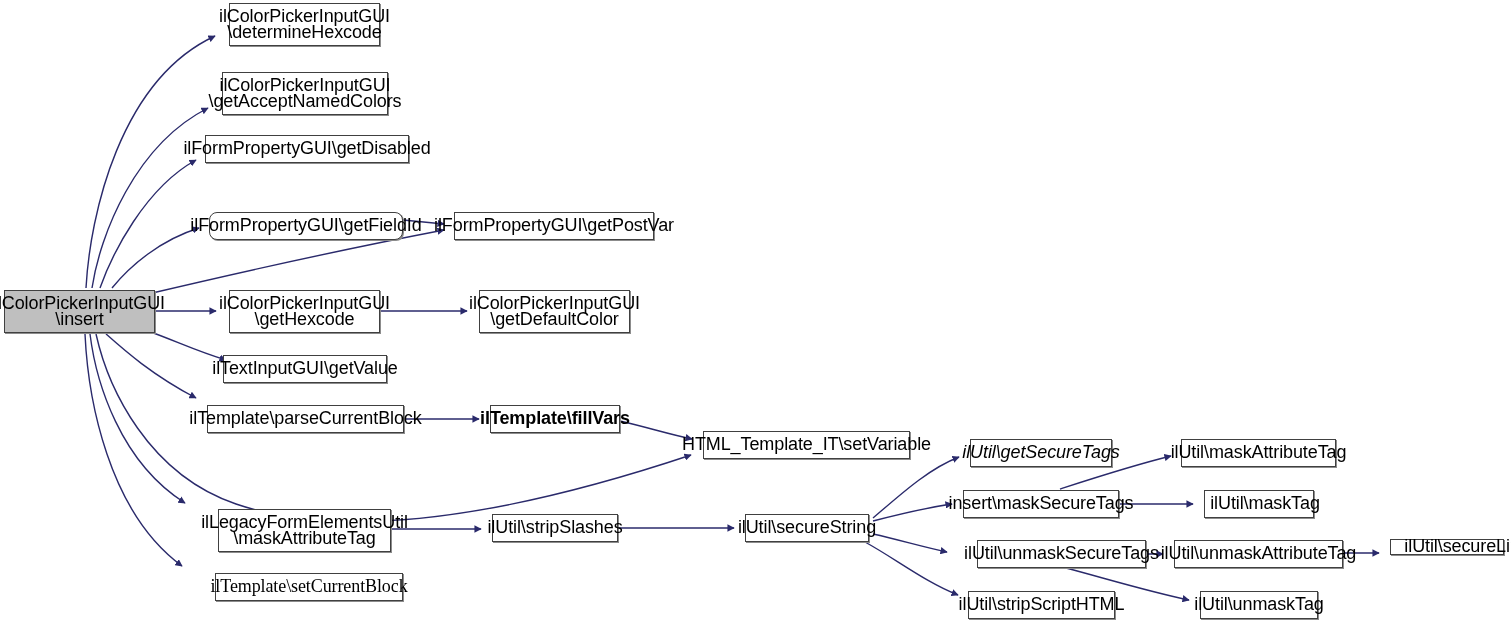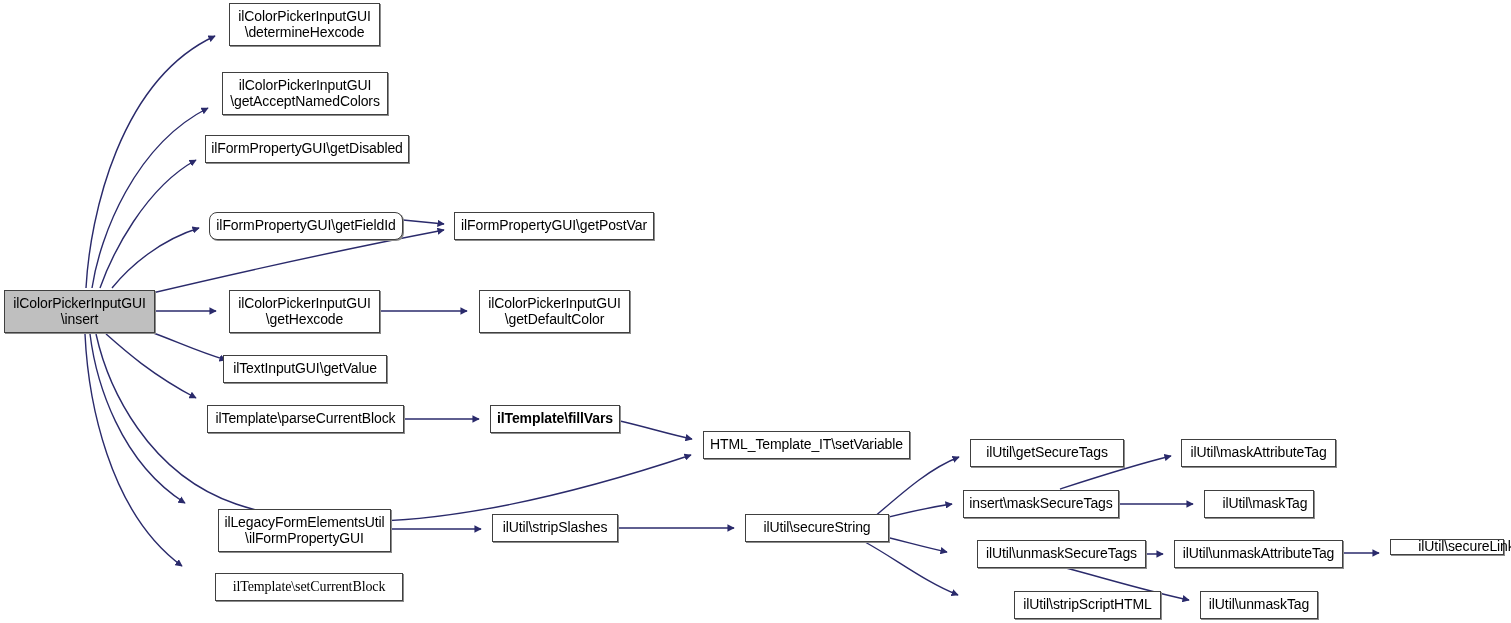--- a/index.html
+++ b/index.html
@@ -11,21 +11,21 @@
     overflow:hidden;
     font-family:"Liberation Sans", sans-serif;
   }
   #edges{position:absolute;left:0;top:0;width:1511px;height:623px;}
   .node{
     position:absolute;
     box-sizing:border-box;
     border:1px solid #404040;
     background:#ffffff;
     color:#000000;
-    font-size:14px;
+    font-size:18px;
     line-height:15.5px;
     display:flex;
     align-items:center;
     justify-content:center;
     text-align:center;
     white-space:pre-line;
     letter-spacing:-0.1px;
     box-shadow:1px 1px 0 0 #8c8c8c;
   }
   .node.current{
@@ -86,28 +86,28 @@
       <div class="node" style="left: 454px; top: 212px; width: 200px; height: 28px;">ilFormPropertyGUI\getPostVar</div>
       <div class="node" style="left: 229px; top: 290px; width: 151px; height: 43px;">ilColorPickerInputGUI
 \getHexcode</div>
       <div class="node" style="left: 479px; top: 290px; width: 151px; height: 43px;">ilColorPickerInputGUI
 \getDefaultColor</div>
       <div class="node" style="left: 223px; top: 355px; width: 164px; height: 28px;">ilTextInputGUI\getValue</div>
       <div class="node" style="left: 207px; top: 405px; width: 197px; height: 28px;">ilTemplate\parseCurrentBlock</div>
       <div class="node" style="left: 490px; top: 405px; width: 130px; height: 28px; font-weight: bold;">ilTemplate\fillVars</div>
       <div class="node" style="left: 703px; top: 431px; width: 207px; height: 28px;">HTML_Template_IT\setVariable</div>
       <div class="node" style="left: 218px; top: 509px; width: 173px; height: 43px;">ilLegacyFormElementsUtil
-\ilFormPropertyGUI</div>
+\maskAttributeTag</div>
       <div class="node" style="left: 492px; top: 514px; width: 126px; height: 28px;">ilUtil\stripSlashes</div>
-      <div class="node" style="left: 745px; top: 514px; width: 144px; height: 28px;">ilUtil\secureString</div>
+      <div class="node" style="left: 745px; top: 514px; width: 124px; height: 28px;">ilUtil\secureString</div>
       <div class="node" style="left: 215px; top: 573px; width: 188px; height: 28px; font-family: Liberation Serif, serif;">ilTemplate\setCurrentBlock</div>
-      <div class="node" style="left: 970px; top: 439px; width: 154px; height: 28px;">ilUtil\getSecureTags</div>
+      <div class="node" style="left: 970px; top: 439px; width: 142px; height: 28px; font-style: italic;">ilUtil\getSecureTags</div>
       <div class="node" style="left: 963px; top: 490px; width: 156px; height: 28px;">insert\maskSecureTags</div>
       <div class="node" style="left: 958px; top: 540px; width: 169px; height: 28px; margin-left: 19px;">ilUtil\unmaskSecureTags</div>
-      <div class="node" style="left: 968px; top: 591px; width: 147px; height: 28px; margin-left: 46px;">ilUtil\stripScriptHTML</div>
+      <div class="node" style="left: 968px; top: 591px; width: 147px; height: 28px;">ilUtil\stripScriptHTML</div>
       <div class="node" style="left: 1181px; top: 439px; width: 155px; height: 28px;">ilUtil\maskAttributeTag</div>
       <div class="node" style="left: 1204px; top: 490px; width: 110px; height: 28px; padding-left: 12px;">ilUtil\maskTag</div>
       <div class="node" style="left: 1174px; top: 540px; width: 169px; height: 28px;">ilUtil\unmaskAttributeTag</div>
       <div class="node" style="left: 1200px; top: 591px; width: 118px; height: 28px;">ilUtil\unmaskTag</div>
       <div class="node" style="left: 1390px; top: 539px; width: 114px; height: 16px; padding-left: 39px;">ilUtil\secureLink</div>
     </div>
 
 </div>
 
 </body></html>

